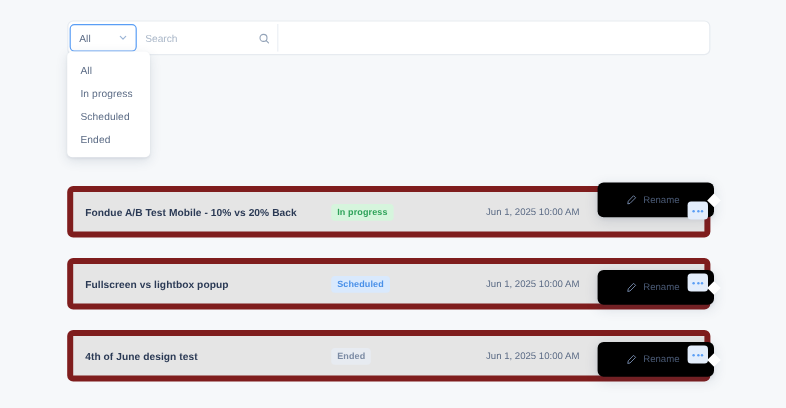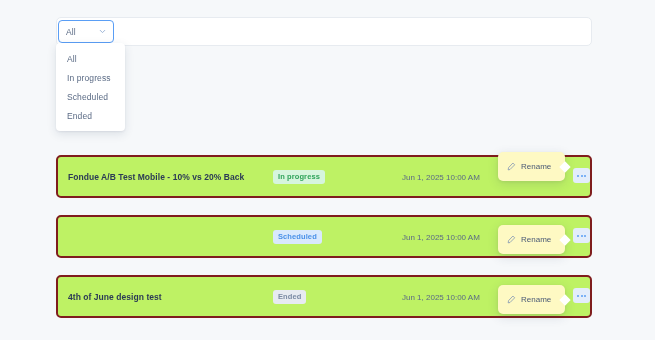--- a/index.html
+++ b/index.html
@@ -110,22 +110,22 @@
     white-space: nowrap;
     letter-spacing: .1px;
   }
 
   
   .row-card {
     position: absolute;
     left: 56px;
     width: 536px;
     height: 43px;
-    background: #bef264;
-    border: 2px solid #7f1d1d;
+    background: #e5e5e5;
+    border: 5px solid #7f1d1d;
     border-radius: 5px;
     box-sizing: border-box;
   }
   #row-0 { top: 155px; }
   #row-1 { top: 215px; }
   #row-2 { top: 275px; }
 
   .row-title {
     position: absolute;
     left: 10px;
@@ -160,25 +160,25 @@
     top: 50%;
     transform: translateY(-50%);
     font-size: 8px;
     color: #5b6b85;
     white-space: nowrap;
   }
 
   
   .popover {
     position: absolute;
-    background: #fef9c3;
+    background: #000000;
     border-radius: 5px;
     box-shadow: 0 3px 11px rgba(42,62,92,0.15), 0 1px 3px rgba(42,62,92,0.08);
     z-index: 30;
-    padding: 6px 0;
+    padding: 6px 15px;
   }
   #popover-0 { left: 498px; top: 152px; width: 67px; }
   #popover-1 { left: 498px; top: 225px; width: 67px; }
   #popover-2 { left: 498px; top: 285px; width: 67px; }
 
   .popover-item {
     display: flex;
     align-items: center;
     gap: 5px;
     font-size: 8px;
@@ -232,35 +232,45 @@
 
   <div class="filter-select">
     <span class="sel-label">All</span>
     <span>
       <svg class="chev" viewBox="0 0 24 24" fill="none" stroke="currentColor" stroke-width="2.6" stroke-linecap="round" stroke-linejoin="round">
           <polyline points="6 9 12 15 18 9"></polyline>
         </svg>
     </span>
   </div>
 
+  <div class="search-wrap">
+    <input class="search-input" type="text" placeholder="Search" style="">
+    <span>
+      <svg class="search-icon" viewBox="0 0 24 24" fill="none" stroke="currentColor" stroke-width="2.2" stroke-linecap="round" stroke-linejoin="round">
+          <circle cx="11" cy="11" r="7"></circle>
+          <line x1="16.5" y1="16.5" x2="21" y2="21"></line>
+        </svg>
+    </span>
+  </div>
 
   <div class="dropdown-menu">
     <div class="dropdown-item">All</div>
     <div class="dropdown-item">In progress</div>
     <div class="dropdown-item">Scheduled</div>
     <div class="dropdown-item">Ended</div>
   </div>
 
   <div class="row-card" id="row-0">
     <div class="row-title">Fondue A/B Test Mobile - 10% vs 20% Back</div>
     <div class="badge inprogress">In progress</div>
     <div class="row-date">Jun 1, 2025 10:00 AM</div>
   </div>
 
   <div class="row-card" id="row-1">
+    <div class="row-title">Fullscreen vs lightbox popup</div>
     <div class="badge scheduled">Scheduled</div>
     <div class="row-date">Jun 1, 2025 10:00 AM</div>
   </div>
 
   <div class="row-card" id="row-2">
     <div class="row-title">4th of June design test</div>
     <div class="badge ended">Ended</div>
     <div class="row-date">Jun 1, 2025 10:00 AM</div>
   </div>
 

